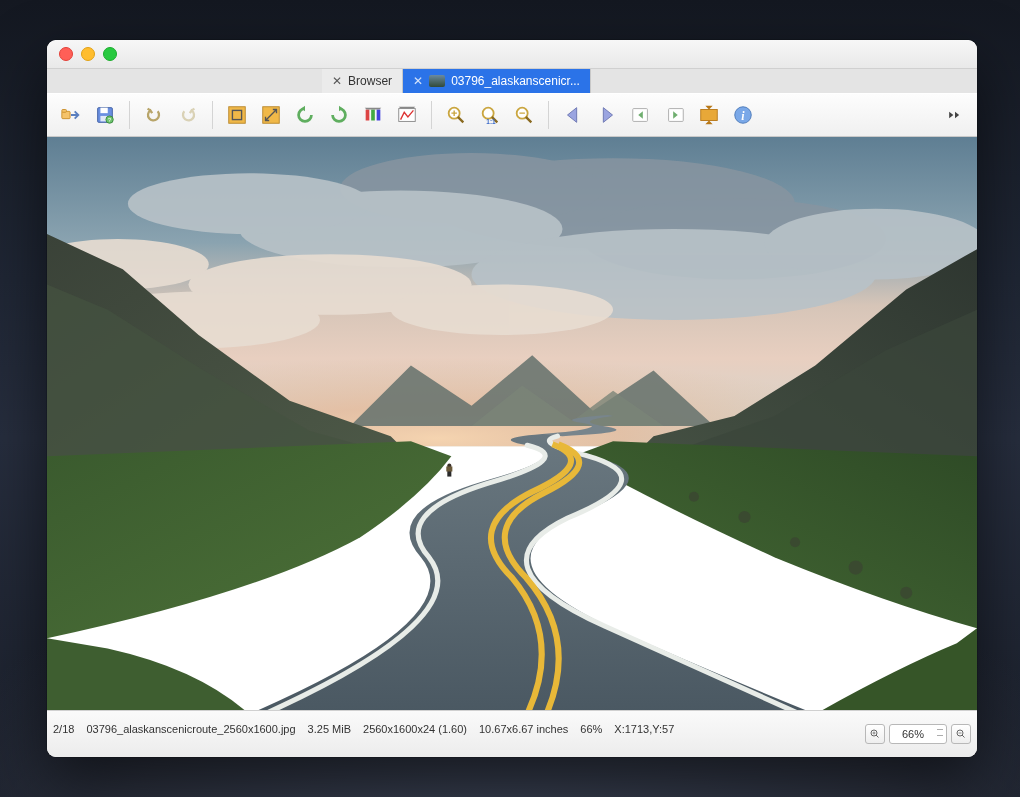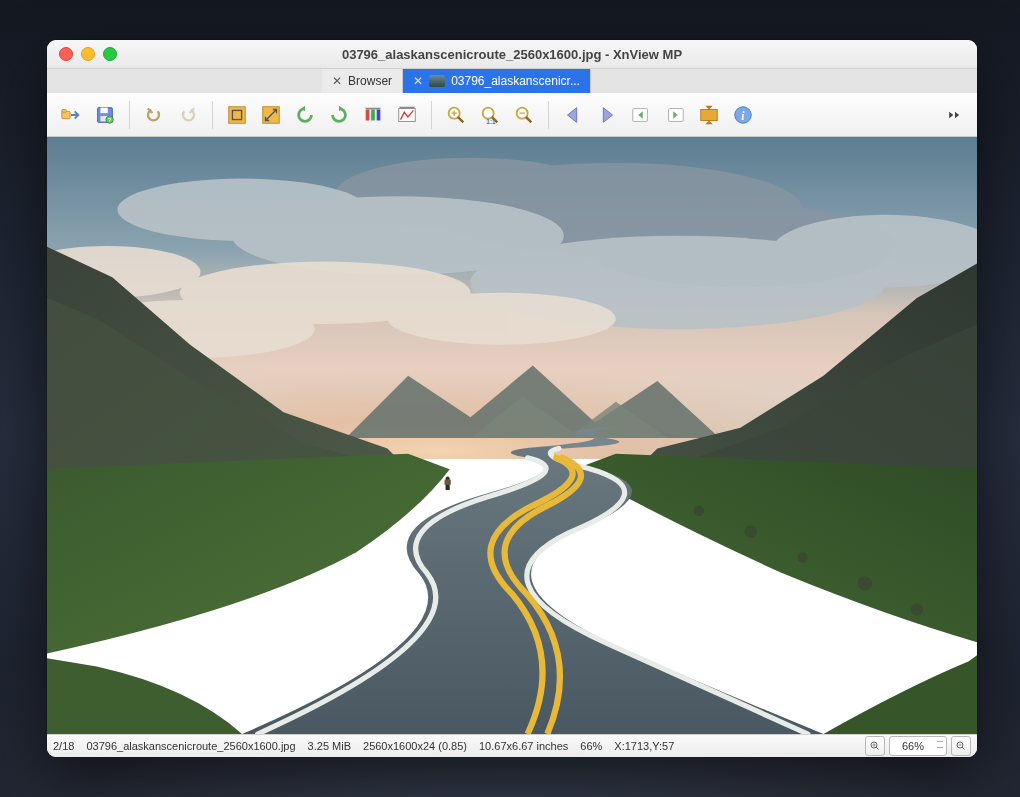--- a/index.html
+++ b/index.html
@@ -28,41 +28,40 @@
   .toolbar{height:42px;background:linear-gradient(#fdfdfd,#f0f0f0);border-top:1px solid #fff;border-bottom:1px solid #c9c9c9;
     display:flex;align-items:center;gap:6px;padding:0 10px;}
   .sep{width:1px;height:28px;background:#d4d4d4;margin:0 4px;}
   .tbtn{width:28px;height:28px;display:flex;align-items:center;justify-content:center;border-radius:3px;cursor:default;}
   .tbtn svg{width:22px;height:22px;}
   .spacer{flex:1;}
   .chev{width:24px;height:24px;display:flex;align-items:center;justify-content:center;}
   .viewer{flex:1;background:#fff;overflow:hidden;position:relative;}
   .viewer svg{display:block;width:100%;height:100%;}
   .statusbar{height:22px;background:linear-gradient(#fafafa,#ececec);border-top:1px solid #d0d0d0;
-    display:flex;align-items:center;font-size:11px;color:#333;padding:0 6px;gap:12px;}
+    display:flex;font-size:11px;color:#333;padding:12px 6px;gap:12px;}
   .statusbar .grow{flex:1;}
   .zoomgrp{display:flex;align-items:center;gap:4px;}
   .zbtn{width:18px;height:18px;border:1px solid #b8b8b8;border-radius:3px;background:linear-gradient(#fff,#eee);display:flex;align-items:center;justify-content:center;}
   .zfield{width:46px;height:18px;border:1px solid #b8b8b8;border-radius:3px;background:#fff;display:flex;align-items:center;justify-content:center;font-size:11px;position:relative;padding-right:10px;}
   .zfield::after{content:"";position:absolute;right:3px;top:3px;width:6px;height:10px;
     background:linear-gradient(#777,#777) 0 1px/6px 1px no-repeat,linear-gradient(#777,#777) 0 7px/6px 1px no-repeat;opacity:.6;}
 </style>
 </head>
 <body>
 
 <div class="desktop">
   <div class="window">
 
     <div class="titlebar">
       <div class="traffic">
         <div class="tl red"></div>
         <div class="tl yel"></div>
         <div class="tl grn"></div>
       </div>
-      <div class="title">03796_alaskanscenicroute_2560x1600.jpg - XnView MP</div>
     </div>
 
     <div class="tabbar">
       <div class="tab inactive">
         <span class="x">✕</span>
         <span>Browser</span>
       </div>
       <div class="tab active">
         <span class="x">✕</span>
         <span class="ico" style="background:linear-gradient(#6a8aa0,#324a38);"></span>
@@ -299,21 +298,21 @@
           <circle cx="800" cy="430" r="7"></circle>
             <circle cx="850" cy="455" r="6"></circle>
         </g>
       </svg>
     </div>
 
     <div class="statusbar">
       <span>2/18</span>
       <span>03796_alaskanscenicroute_2560x1600.jpg</span>
       <span>3.25 MiB</span>
-      <span>2560x1600x24 (0.85)</span>
+      <span>2560x1600x24 (1.60)</span>
       <span>10.67x6.67 inches</span>
       <span>66%</span>
       <span>X:1713,Y:57</span>
       <span class="grow"></span>
       <div class="zoomgrp">
         <div class="zbtn">
           <svg width="12" height="12" viewBox="0 0 24 24">
               <circle cx="10" cy="10" r="6" fill="none" stroke="#666" stroke-width="2"></circle>
               <path d="M14 14l5 5" stroke="#666" stroke-width="2"></path>
               <path d="M10 7v6M7 10h6" stroke="#666" stroke-width="1.5"></path>

